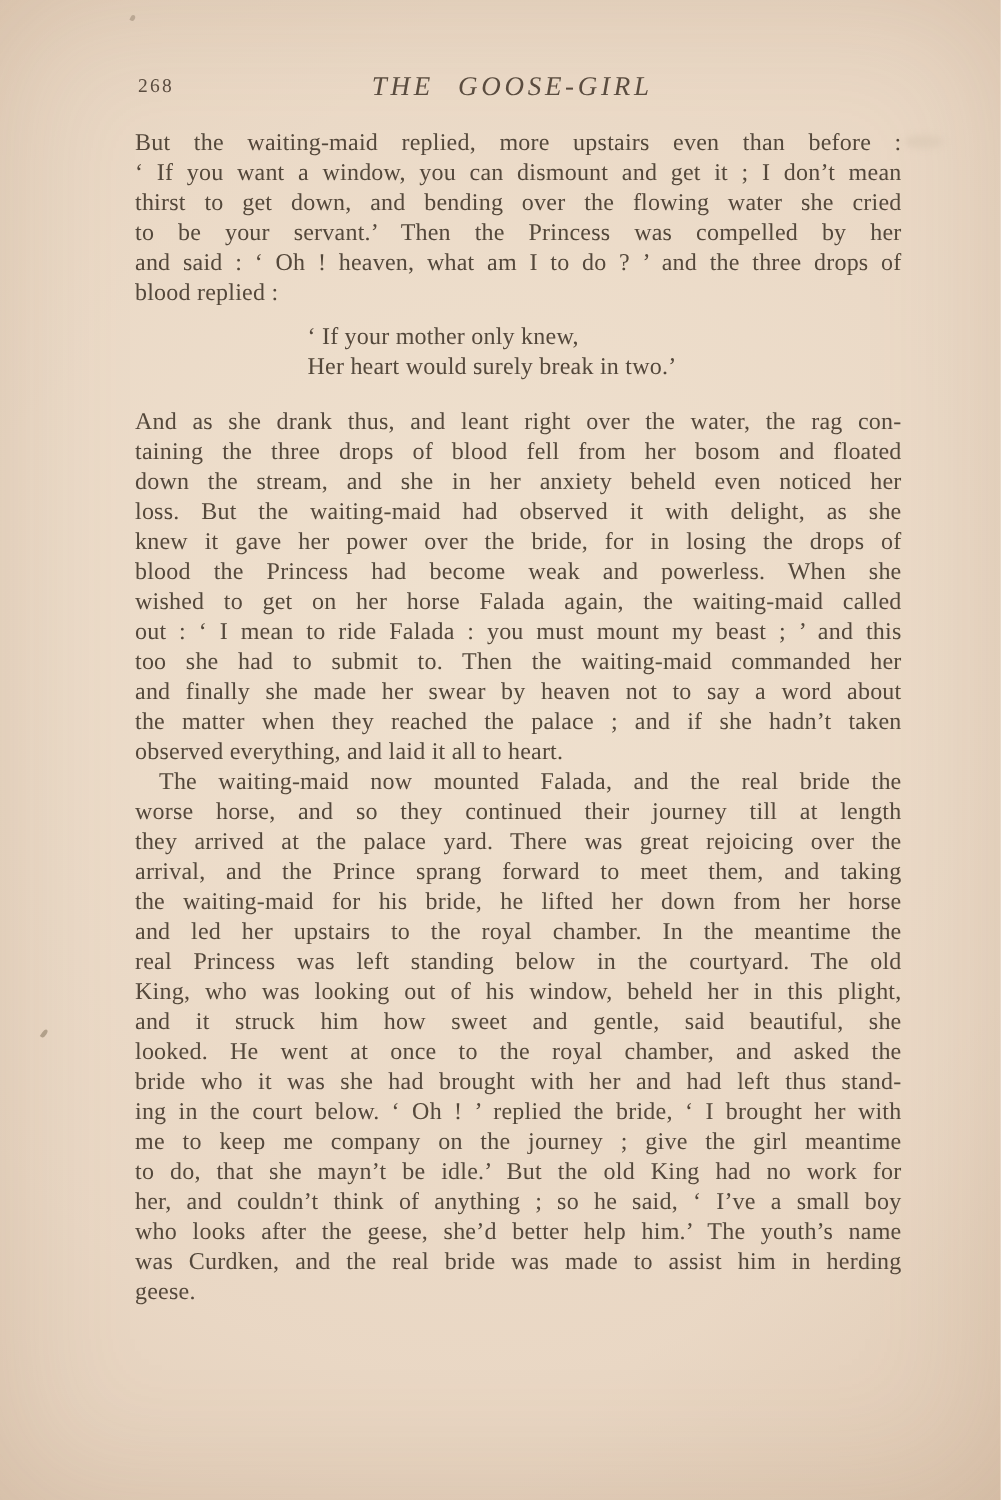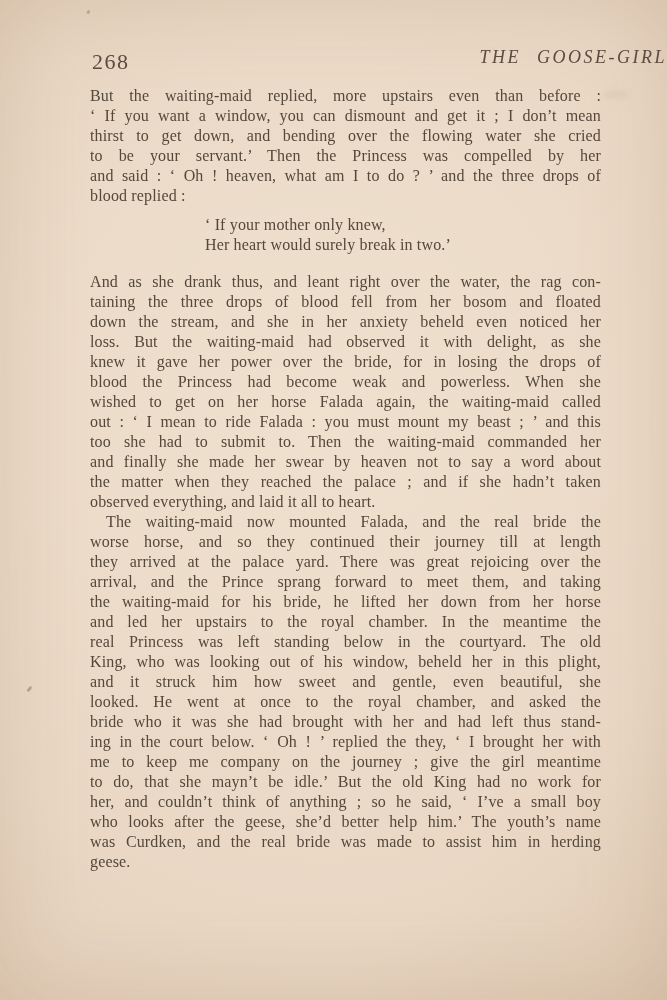--- a/index.html
+++ b/index.html
@@ -23,30 +23,30 @@
     position: absolute;
     top: 47px;
     left: 0;
     right: 0;
     height: 24px;
   }
   .page-number {
     position: absolute;
     left: 92px;
     top: 2px;
-    font-size: 22px;
+    font-size: 13px;
     letter-spacing: 1.5px;
     color: #5a4c3f;
   }
   .running-title {
     position: absolute;
     left: 0;
     right: 0;
     top: 0;
-    text-align: right;
+    text-align: center;
     padding-left: 16px;
     font-size: 18px;
     font-style: italic;
     letter-spacing: 2.5px;
     word-spacing: 9px;
     color: #5a4c3f;
   }
   .text-body {
     position: absolute;
     left: 90px;
@@ -149,24 +149,24 @@
       </div>
       <div class="para prose indent">
         <div class="line">The waiting-maid now mounted Falada, and the real bride the</div>
         <div class="line">worse horse, and so they continued their journey till at length</div>
         <div class="line">they arrived at the palace yard. There was great rejoicing over the</div>
         <div class="line">arrival, and the Prince sprang forward to meet them, and taking</div>
         <div class="line">the waiting-maid for his bride, he lifted her down from her horse</div>
         <div class="line">and led her upstairs to the royal chamber. In the meantime the</div>
         <div class="line">real Princess was left standing below in the courtyard. The old</div>
         <div class="line">King, who was looking out of his window, beheld her in this plight,</div>
-        <div class="line">and it struck him how sweet and gentle, even beautiful, she</div>
+        <div class="line">and it struck him how sweet and gentle, said beautiful, she</div>
         <div class="line">looked. He went at once to the royal chamber, and asked the</div>
         <div class="line">bride who it was she had brought with her and had left thus stand-</div>
-        <div class="line">ing in the court below. ‘ Oh ! ’ replied the they, ‘ I brought her with</div>
+        <div class="line">ing in the court below. ‘ Oh ! ’ replied the bride, ‘ I brought her with</div>
         <div class="line">me to keep me company on the journey ; give the girl meantime</div>
         <div class="line">to do, that she mayn’t be idle.’ But the old King had no work for</div>
         <div class="line">her, and couldn’t think of anything ; so he said, ‘ I’ve a small boy</div>
         <div class="line">who looks after the geese, she’d better help him.’ The youth’s name</div>
         <div class="line">was Curdken, and the real bride was made to assist him in herding</div>
         <div class="line last">geese.</div>
       </div>
     </div>
 </div>
 

